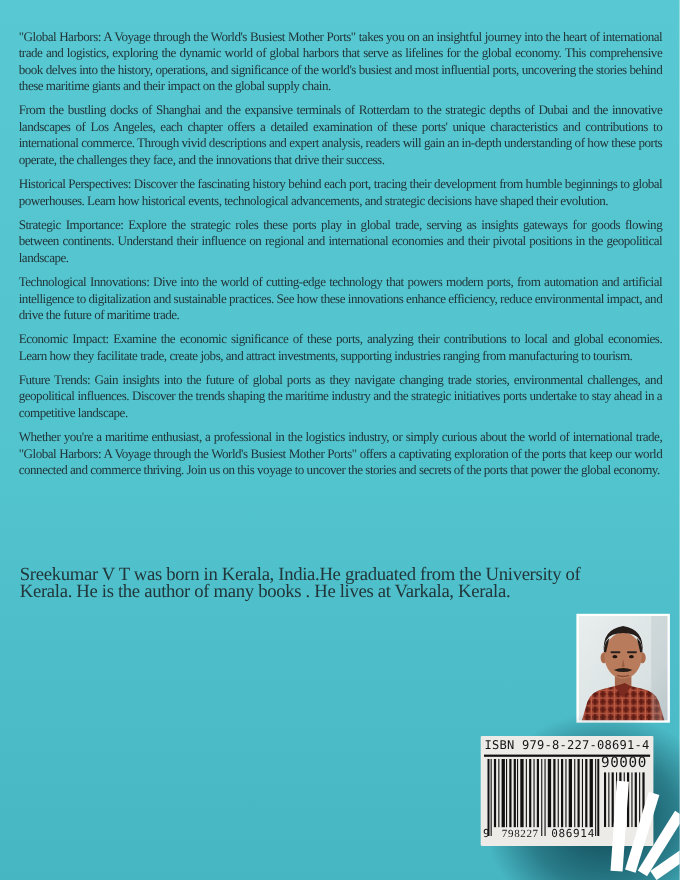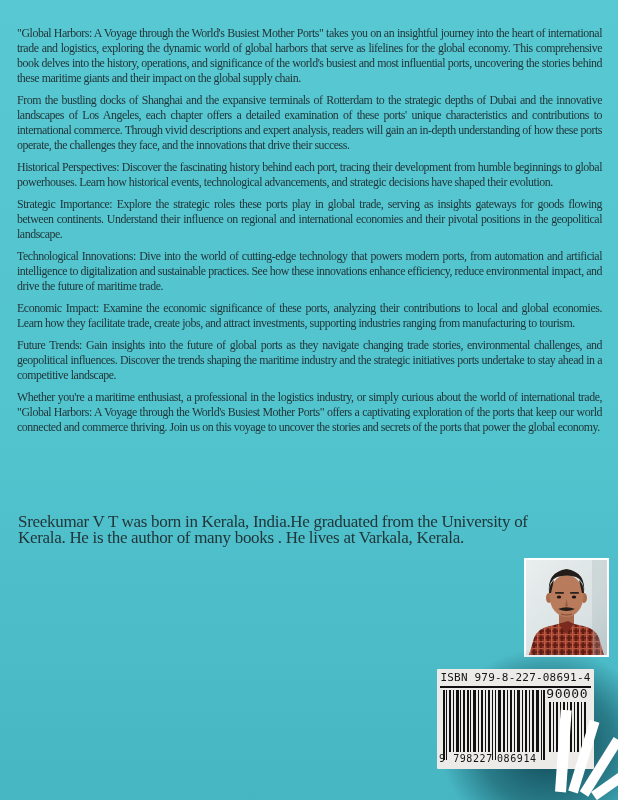--- a/index.html
+++ b/index.html
@@ -56,22 +56,22 @@
   .bars-main { position:absolute; left:6px; top:21px; }
   .price-code {
     position:absolute; top:17px; right:6px; font-size:13px; letter-spacing:0.5px;
   }
   .bars-supp { position:absolute; left:112px; top:33px; }
   .digits-row {
     position:absolute; left:2px; top:84px; width:108px;
     font-size:10px; letter-spacing:0.6px; display:flex;
   }
   .digits-row .d-prefix { width:10px; }
-  .digits-row .d-g1 { width:48px; text-align:center; }
-  .digits-row .d-g2 { width:48px; text-align:left; }
+  .digits-row .d-g1 { width:48px; text-align:center;font-family:Liberation Serif, serif; }
+  .digits-row .d-g2 { width:48px; text-align:center; }
 
   
   .books-logo { position:absolute; left:546px; top:704px; }
 </style>
 </head>
 <body>
 
 <div class="cover">
 
   <div class="synopsis">

